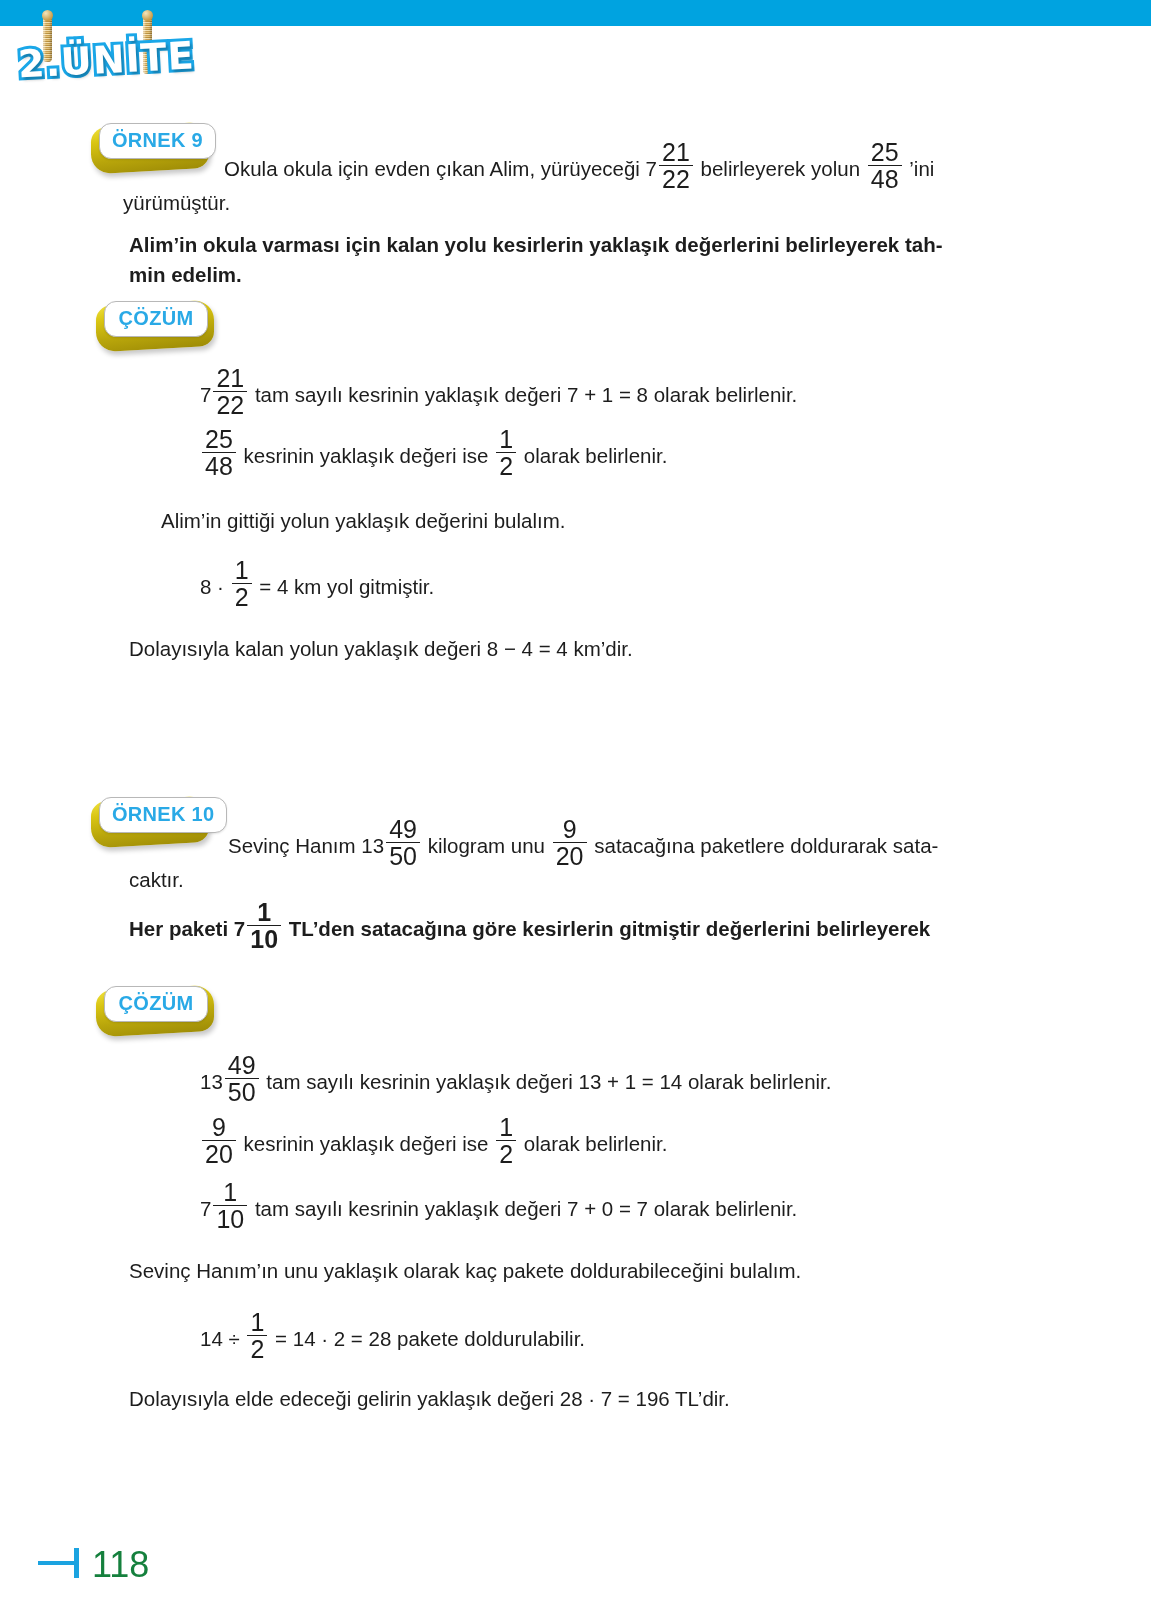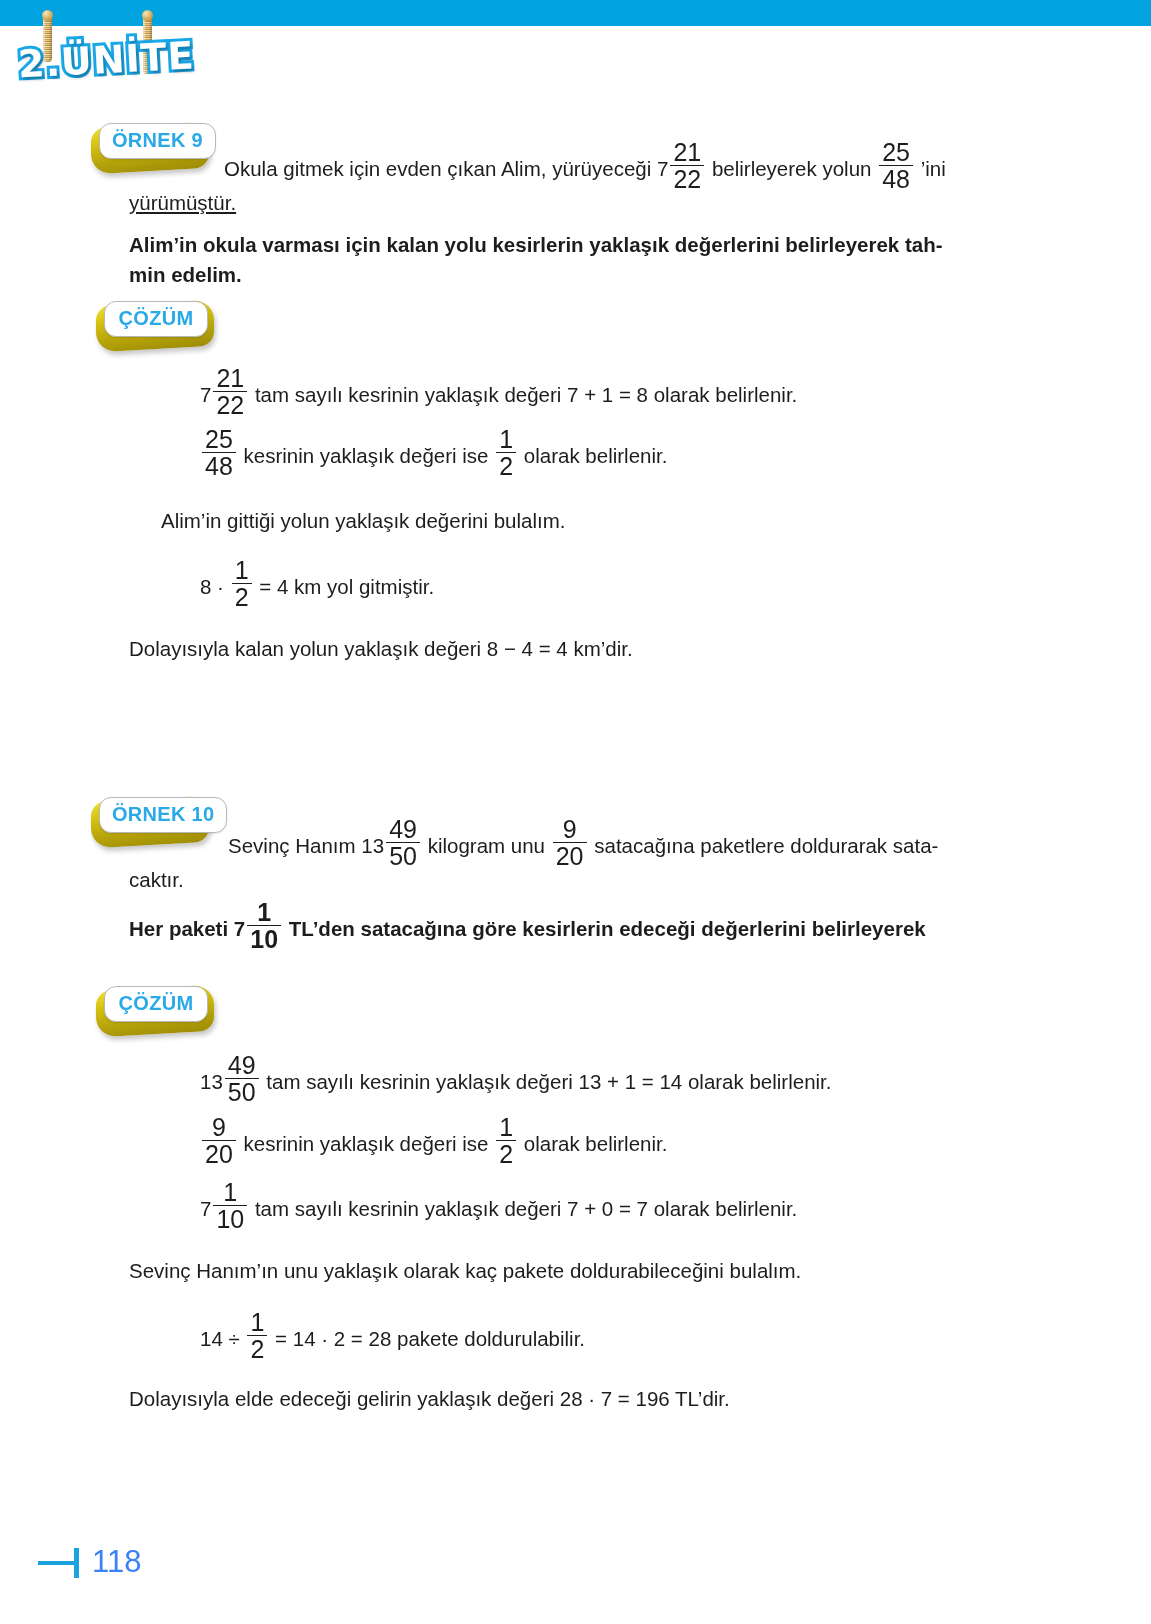--- a/index.html
+++ b/index.html
@@ -150,22 +150,22 @@
     left: 74px;
     top: 1548px;
     width: 5px;
     height: 30px;
     background: #1ba3e0;
   }
   .page-number {
     position: absolute;
     left: 92px;
     top: 1544px;
-    font-size: 31px;
-    color: #3b82f6;
+    font-size: 36px;
+    color: #15803d;
     font-weight: normal;
   }
 </style>
 </head>
 <body>
 
 <div class="topbar"></div>
 
 <div class="spring-cap c1"></div>
 <div class="spring s1"></div>
@@ -175,30 +175,30 @@
 <div class="unit-logo">2.ÜNİTE</div>
 
 <div class="page">
 
   <div class="badge" style="left:99px; top:123px;">
     <span class="ribbon"></span>
     <span class="plate">ÖRNEK 9</span>
   </div>
 
   <div class="ptext" style="left:224px; top:140px;">
-    <span>Okula gitmek için evden çıkan Alim, yürüyeceği</span>
+    <span>Okula okula için evden çıkan Alim, yürüyeceği</span>
     <span class="mixed">
       <span class="whole">7</span><span class="frac"><span class="num">21</span><span class="den">22</span></span>
     </span>
     <span>belirleyerek yolun</span>
     <span class="frac"><span class="num">25</span><span class="den">48</span></span>
     <span>’ini</span>
   </div>
 
-  <div class="ptext" style="left:129px; top:182px;text-decoration:underline;">yürümüştür.</div>
+  <div class="ptext" style="left:123px; top:182px;">yürümüştür.</div>
 
   <div class="ptext bold" style="left:129px; top:224px;">Alim’in okula varması için kalan yolu kesirlerin yaklaşık değerlerini belirleyerek tah-</div>
   <div class="ptext bold" style="left:129px; top:254px;">min edelim.</div>
 
   <div class="badge" style="left:104px; top:301px;">
     <span class="ribbon"></span>
     <span class="plate">ÇÖZÜM</span>
   </div>
 
   <div class="ptext" style="left:200px; top:366px;">
@@ -240,21 +240,21 @@
     <span>satacağına paketlere doldurarak sata-</span>
   </div>
 
   <div class="ptext" style="left:129px; top:859px;">caktır.</div>
 
   <div class="ptext bold" style="left:129px; top:900px;">
     <span>Her paketi</span>
     <span class="mixed">
       <span class="whole">7</span><span class="frac"><span class="num">1</span><span class="den">10</span></span>
     </span>
-    <span>TL’den satacağına göre kesirlerin edeceği değerlerini belirleyerek</span>
+    <span>TL’den satacağına göre kesirlerin gitmiştir değerlerini belirleyerek</span>
   </div>
 
   <div class="badge" style="left:104px; top:986px;">
     <span class="ribbon"></span>
     <span class="plate">ÇÖZÜM</span>
   </div>
 
   <div class="ptext" style="left:200px; top:1053px;">
     <span class="mixed">
       <span class="whole">13</span><span class="frac"><span class="num">49</span><span class="den">50</span></span>

